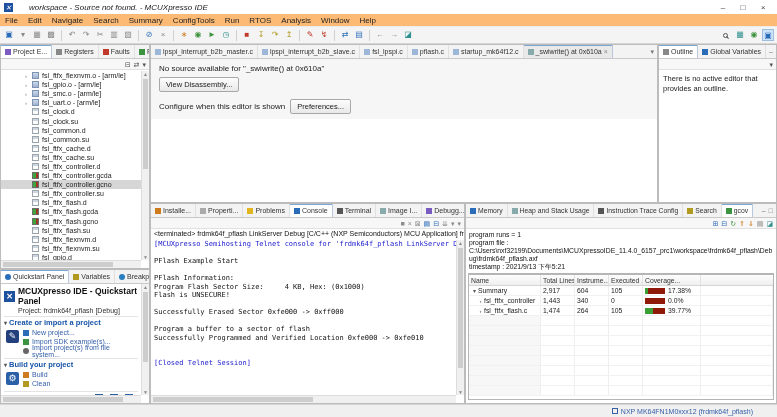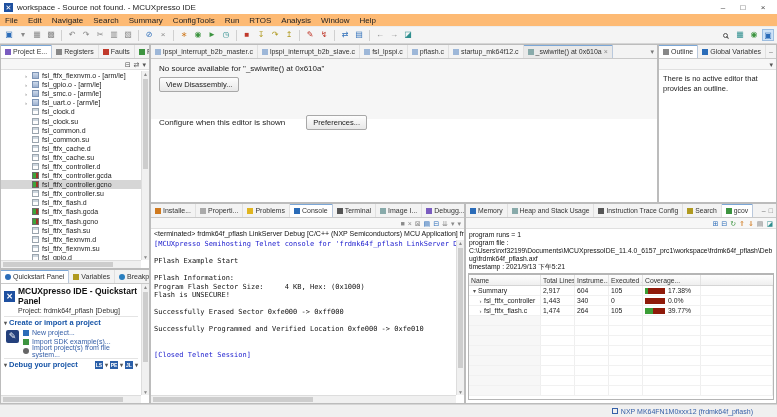--- a/index.html
+++ b/index.html
@@ -1,21 +1,21 @@
 <!DOCTYPE html>
 <html><head>
 <meta charset="utf-8">
 <style>
   * { margin:0; padding:0; box-sizing:border-box; }
   body { font-family:"Liberation Sans", sans-serif; background:#e8e8e8; }
   .window { position:relative; width:777px; height:417px; background:#f0f0f0; overflow:hidden;
             font-family:"Liberation Sans", sans-serif; color:#222; }
 
   
-  .titlebar { height:14px; background:#ffffff; display:flex; align-items:center; padding:0 4px; gap:4px; font-size:8px; }
+  .titlebar { height:14px; background:#ffffff; display:flex; align-items:center; padding:0 4px; gap:16px; font-size:8px;font-style:italic; }
   .applogo { width:9px; height:9px; background:#1e50a0; color:#fff; font-size:7px; line-height:9px; text-align:center; flex:0 0 auto; }
   .wincontrols { margin-left:auto; display:flex; }
   .winbtn { width:20px; text-align:center; font-size:8px; color:#444; cursor:default; }
   .menubar { height:13px; background:#fdba74; display:flex; align-items:center; font-size:8px; border-bottom:1px solid #ececec; }
   .menuitem { padding:0 5px; }
   .toolbar { height:17px; background:#f4f4f4; border-bottom:1px solid #d5d5d5; display:flex; align-items:center; padding:0 3px; gap:2px; }
   .tbicon { width:12px; height:12px; font-size:8px; line-height:12px; text-align:center; display:inline-block; }
   .tbsep { width:1px; height:11px; background:#d0d0d0; margin:0 2px; }
   .c1{color:#2b6cb8}.cg{color:#8a8a8a}.cgr{color:#3d9440}.cr{color:#c0392b}.co{color:#d07a1f}.ct{color:#2f8f8f}.cy{color:#b09a20}
   .tb-right { margin-left:auto; display:flex; align-items:center; gap:2px; }
@@ -353,20 +353,39 @@
                   <span>Import SDK example(s)...</span>
                 </span>
               <span class="qs-link">
                   <span class="qs-li" style="background:#666;border-radius:50%"></span>
                   <span>Import project(s) from file system...</span>
                 </span>
             </span>
           </div>
         </div>
 
+        <div class="qs-sec">
+          <div class="qs-sec-h">
+              <span class="tri">▾</span>
+              <span>Build your project</span>
+            </div>
+          <div class="qs-body">
+            <span class="qs-bigicon bi-build">⚙</span>
+            <span class="qs-links">
+              <span class="qs-link">
+                  <span class="qs-li" style="background:#d07a1f"></span>
+                  <span>Build</span>
+                </span>
+              <span class="qs-link">
+                  <span class="qs-li" style="background:#b09a20"></span>
+                  <span>Clean</span>
+                </span>
+            </span>
+          </div>
+        </div>
 
         <div class="qs-sec">
           <div class="qs-sec-h">
               <span class="tri">▾</span>
               <span>Debug your project</span>
             <span class="qs-dd">
               <span class="probe">LS</span>
                 <span class="ddv">▾</span>
               <span class="probe">PE</span>
                 <span class="ddv">▾</span>
@@ -412,21 +431,21 @@
           </span>
         <span class="chrome">
             <span>▾</span>
           </span>
       </div>
       <div class="ed-content">
         <div>No source available for "_swiwrite() at 0x610a"</div>
         <div class="btn">View Disassembly...</div>
         <div class="cfgrow">
           <span>Configure when this editor is shown</span>
-          <span class="btn" style="margin:16px">Preferences...</span>
+          <span class="btn" style="margin:0">Preferences...</span>
         </div>
       </div>
     </div>
 
     <div class="pane" style="left:658px; top:0; width:119px; height:159px;">
       <div class="tabstrip">
         <span class="tab active">
             <span class="ticon" style="background:#888"></span>
             <span>Outline</span>
           </span>
@@ -491,20 +510,21 @@
         <div class="cline blue">[MCUXpresso Semihosting Telnet console for 'frdmk64f_pflash LinkServer Debug' s</div>
         <div class="cline"></div>
         <div class="cline">PFlash Example Start</div>
         <div class="cline"></div>
         <div class="cline">PFlash Information:</div>
         <div class="cline">Program Flash Sector Size:     4 KB, Hex: (0x1000)</div>
         <div class="cline">Flash is UNSECURE!</div>
         <div class="cline"></div>
         <div class="cline">Successfully Erased Sector 0xfe000 -&gt; 0xff000</div>
         <div class="cline"></div>
+        <div class="cline">Program a buffer to a sector of flash</div>
         <div class="cline">Successfully Programmed and Verified Location 0xfe000 -&gt; 0xfe010</div>
         <div class="cline"></div>
         <div class="cline"></div>
         <div class="cline blue">[Closed Telnet Session]</div>
       </div>
       <div class="vscroll" style="top:36px;">▲<span class="vthumb" style="top:8px;height:120px;"></span><span style="position:absolute;bottom:0;left:1px;">▼</span></div>
       <div class="hscroll">
           <span class="hthumb" style="left:2px;width:160px;"></span>
         </div>
     </div>

